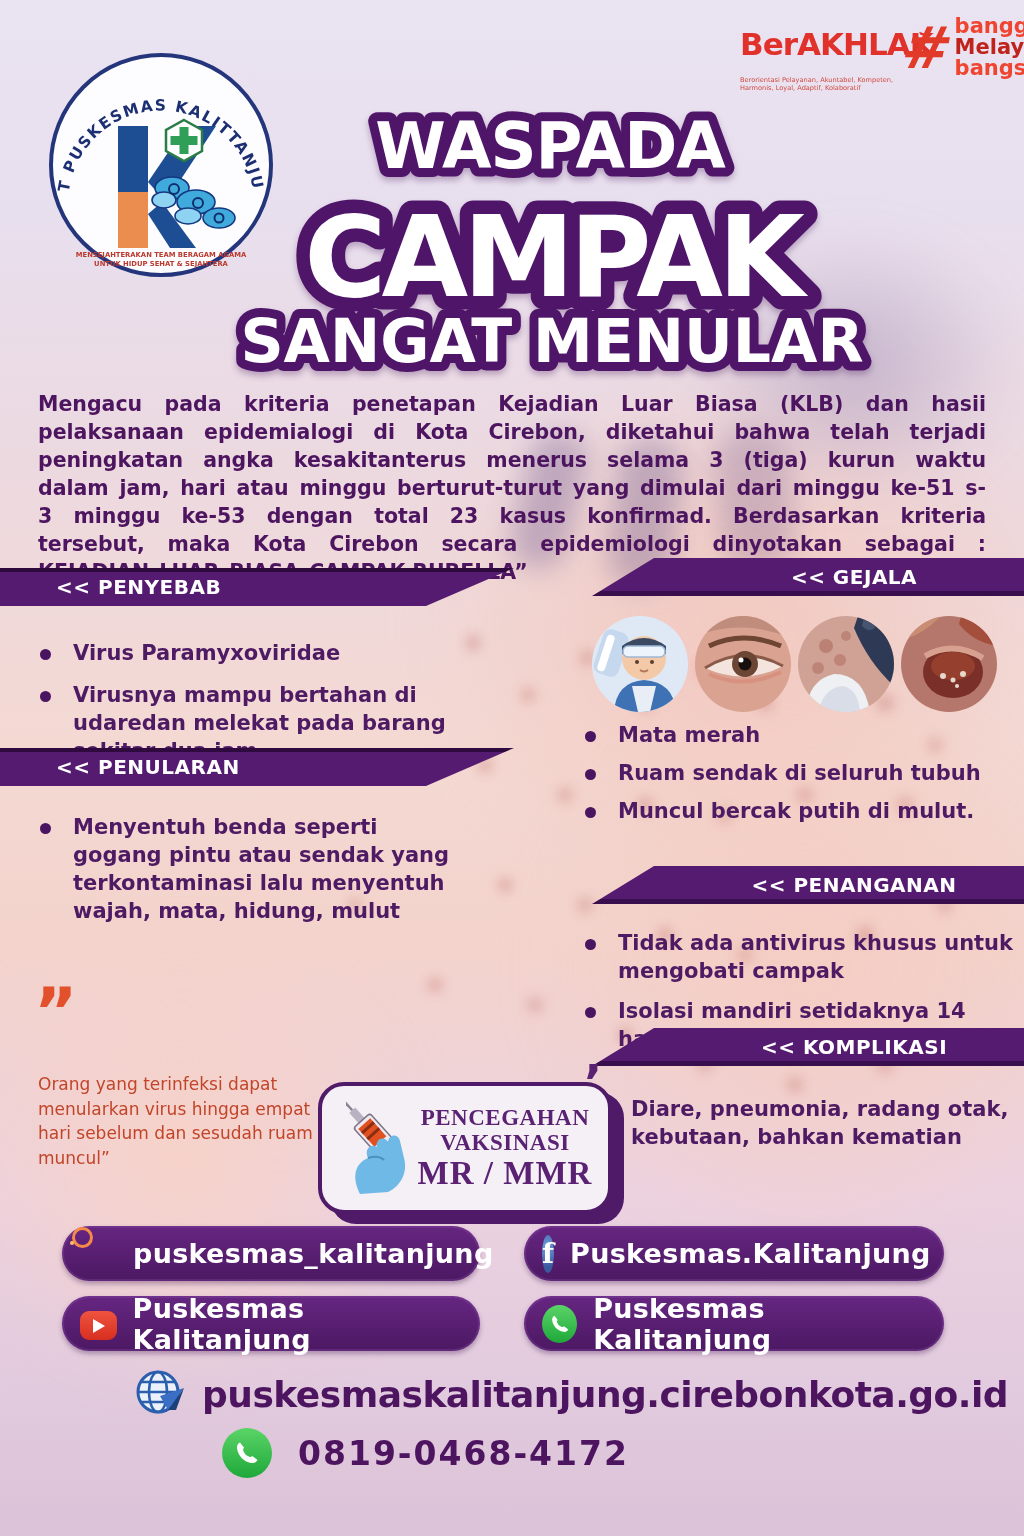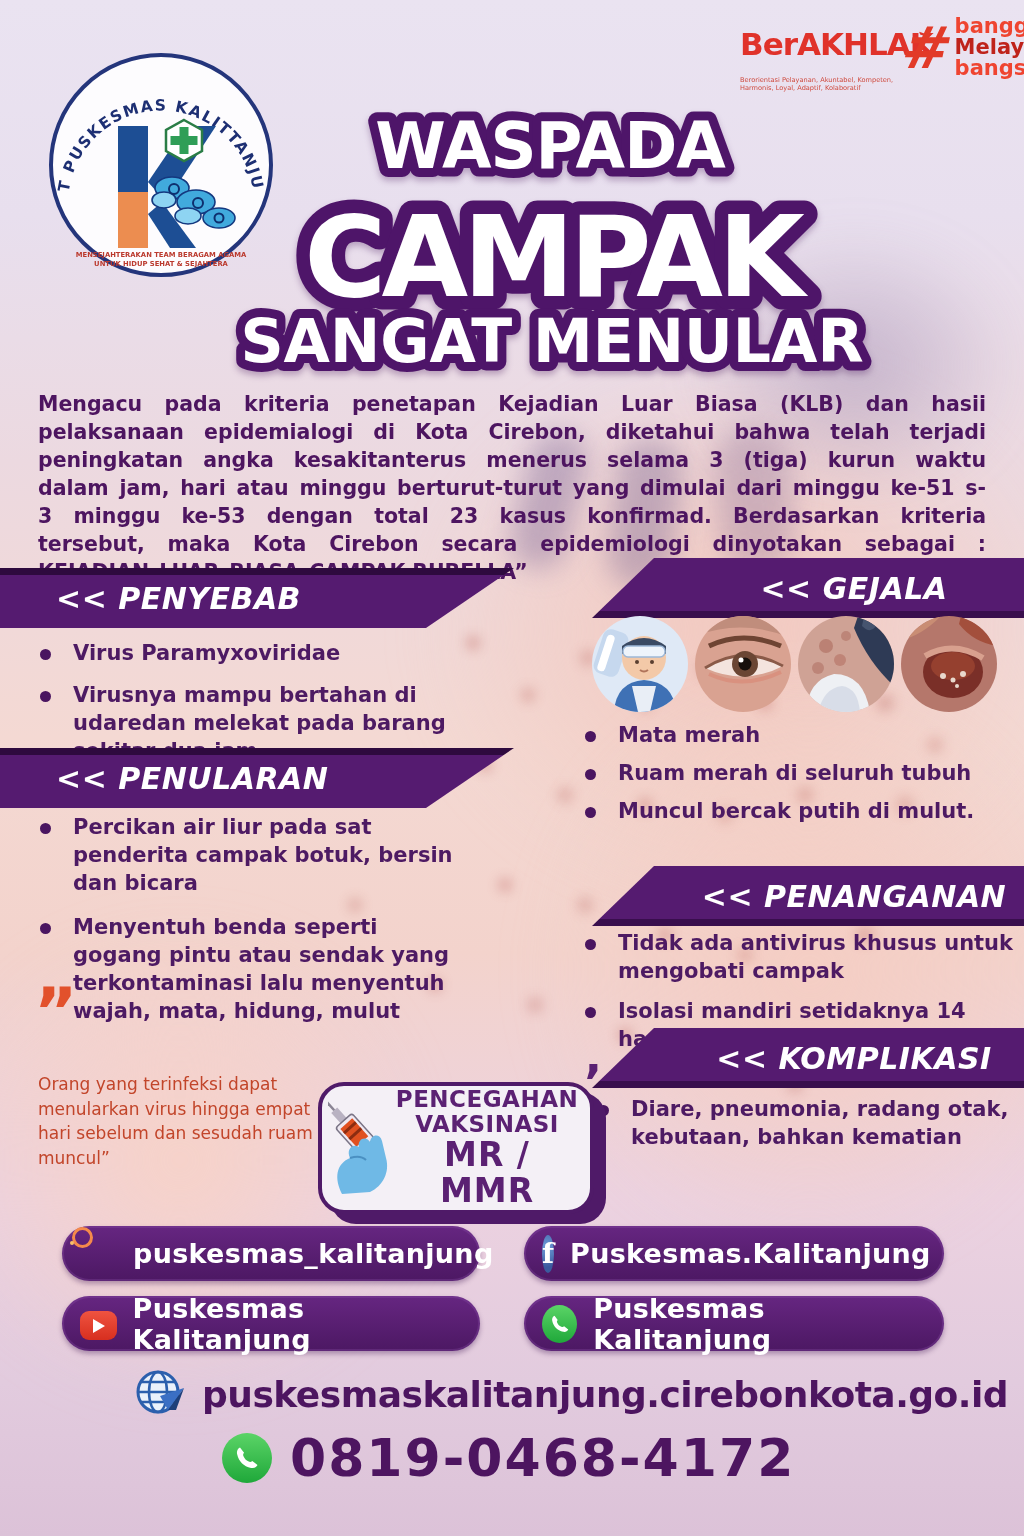--- a/index.html
+++ b/index.html
@@ -39,40 +39,40 @@
   .bangga{position:absolute;left:903px;top:16px;display:flex;align-items:center;}
   .bangga .hash{font-size:58px;font-weight:900;color:#e23a28;transform:skewX(-12deg);line-height:58px;margin-right:3px;}
   .bangga .lines{font-size:21px;line-height:21px;font-weight:800;}
   .bg1{color:#ef4430;} .bg2{color:#bf231b;} .bg3{color:#ef4430;}
   .title-svg{position:absolute;left:0;top:92px;width:1024px;height:290px;filter:drop-shadow(0 4px 3px rgba(70,20,90,.30));}
   .title-svg text{font-family:"DejaVu Sans",sans-serif;font-weight:700;fill:#fff;stroke:#4e1569;stroke-linejoin:round;paint-order:stroke fill;}
   
   .intro{position:absolute;left:38px;top:390px;width:948px;font-size:20.5px;line-height:28px;
     font-weight:700;color:#4d1560;text-align:justify;word-spacing:3px;}
   
-  .banner{position:absolute;height:60px;color:#fff;font-weight:700;font-size:30px;
-    display:flex;align-items:center;letter-spacing:.5px;white-space:nowrap;font-style:italic;}
+  .banner{position:absolute;height:38px;color:#fff;font-weight:700;font-size:20px;
+    display:flex;align-items:center;letter-spacing:.5px;white-space:nowrap;}
   .banner-l{background:linear-gradient(180deg,#2e0a3e 0%,#2e0a3e 11%,#551b70 11%);
     clip-path:polygon(0 0,100% 0,calc(100% - 88px) 100%,0 100%);padding-left:56px;}
   .banner-r{background:linear-gradient(180deg,#551b70 0%,#551b70 88%,#390e4d 88%);
     clip-path:polygon(62px 0,100% 0,100% 100%,0 100%);justify-content:center;padding-left:46px;}
   
   .bullets{position:absolute;display:flex;flex-direction:column;}
   .bullet-row{display:flex;gap:22px;}
   .dot{flex:none;width:11px;height:11px;border-radius:50%;background:#4a1560;margin-top:9px;}
   .btxt{font-weight:700;color:#4d1a63;font-size:21px;line-height:1.33;}
   
   .quote-mark{position:absolute;left:34px;top:980px;font-size:66px;font-weight:700;color:#e2512c;line-height:1;}
   .quote-text{position:absolute;left:38px;top:1040px;width:302px;font-size:17px;line-height:1.45;
     font-weight:400;color:#c2452a;margin-top:32px;}
   .quote-accent{position:absolute;left:584px;top:1054px;font-size:48px;font-weight:700;color:#5b2173;}
   
   .prevent{position:absolute;left:318px;top:1082px;width:252px;height:112px;background:#f4f0f6;
     border:4px solid #4f1a68;border-radius:26px;box-shadow:12px 10px 0 #4f1a68;
-    display:flex;align-items:center;padding:6px 10px 6px 6px;}
+    display:flex;align-items:center;padding:6px 10px 6px 24px;font-family:Liberation Serif, serif;}
   .prevent .texts{flex:1;text-align:center;color:#5b2173;font-weight:800;}
   .prevent .l1,.prevent .l2{font-size:23px;line-height:25px;letter-spacing:.5px;}
   .prevent .l3{font-size:33px;line-height:36px;letter-spacing:1px;}
   
   .photos{position:absolute;left:592px;top:616px;width:432px;display:flex;gap:7px;}
   .photo{width:96px;height:96px;border-radius:50%;overflow:hidden;flex:none;}
   
   .pill{position:absolute;height:55px;border-radius:28px;background:linear-gradient(180deg,#662681,#4c1863);
     display:flex;align-items:center;padding:0 18px;
     box-shadow:0 3px 5px rgba(60,20,80,.35), inset 0 0 0 2px rgba(140,80,170,.30);cursor:pointer;}
@@ -86,21 +86,21 @@
     color:#fff;font-size:28px;font-weight:700;display:flex;align-items:center;justify-content:center;font-family:"DejaVu Serif",serif;}
   .yt-rect{width:40px;height:29px;border-radius:9px;background:linear-gradient(180deg,#ef5340,#d72f1f);
     display:flex;align-items:center;justify-content:center;margin-top:4px;}
   .yt-tri{width:0;height:0;border-left:12px solid #fff;border-top:7px solid transparent;border-bottom:7px solid transparent;margin-left:2px;}
   .wa-circ{width:38px;height:38px;border-radius:50%;background:linear-gradient(180deg,#5bd467,#1fa83a);
     display:flex;align-items:center;justify-content:center;}
   
   .site-row{position:absolute;left:132px;top:1366px;display:flex;align-items:center;gap:14px;cursor:pointer;}
   .site-txt{font-size:36px;font-weight:700;color:#4d1560;letter-spacing:-0.5px;}
   .phone-row{position:absolute;left:222px;top:1428px;display:flex;align-items:center;gap:18px;cursor:pointer;}
-  .phone-txt{font-size:52px;font-weight:700;color:#4d1560;letter-spacing:2px;}
+  .phone-txt{font-size:33px;font-weight:700;color:#4d1560;letter-spacing:2px;margin-left:8px;}
   .wa-big{width:50px;height:50px;border-radius:50%;background:linear-gradient(180deg,#5bd467,#1fa83a);
     display:flex;align-items:center;justify-content:center;}
 </style>
 </head>
 <body>
 
 <div class="poster">
 
   <div>
     <div class="blob b1"></div>
@@ -183,24 +183,20 @@
       <span class="btxt">Virusnya mampu bertahan di udaredan melekat pada barang sekitar dua jam</span>
     </div>
   </div>
 
   <div class="banner banner-l" style="left:0;top:748px;width:458px;text-align:right;">
     <span>&lt;&lt; PENULARAN</span>
   </div>
   <div class="bullets" style="left:40px;top:814px;width:428px;gap:16px;">
     <div class="bullet-row">
       <span class="dot"></span>
-      <span class="btxt">Percikan air liur pada sat penderita campak botuk, bersin dan bicara</span>
-    </div>
-    <div class="bullet-row">
-      <span class="dot"></span>
       <span class="btxt">Menyentuh benda seperti gogang pintu atau sendak yang terkontaminasi lalu menyentuh wajah, mata, hidung, mulut</span>
     </div>
   </div>
 
   <div class="quote-mark">”</div>
   <div class="quote-text">Orang yang terinfeksi dapat menularkan virus hingga empat hari sebelum dan sesudah ruam muncul”</div>
 
   <div class="banner banner-r" style="left:592px;top:558px;width:432px;">
     <span>&lt;&lt; GEJALA</span>
   </div>
@@ -261,21 +257,21 @@
       </svg>
     </div>
   </div>
   <div class="bullets" style="left:585px;top:722px;width:432px;gap:10px;">
     <div class="bullet-row">
       <span class="dot"></span>
       <span class="btxt">Mata merah</span>
     </div>
     <div class="bullet-row">
       <span class="dot"></span>
-      <span class="btxt">Ruam merah di seluruh tubuh</span>
+      <span class="btxt">Ruam sendak di seluruh tubuh</span>
     </div>
     <div class="bullet-row">
       <span class="dot"></span>
       <span class="btxt">Muncul bercak putih di mulut.</span>
     </div>
   </div>
 
   <div class="banner banner-r" style="left:592px;top:866px;width:432px;">
     <span>&lt;&lt; PENANGANAN</span>
   </div>

